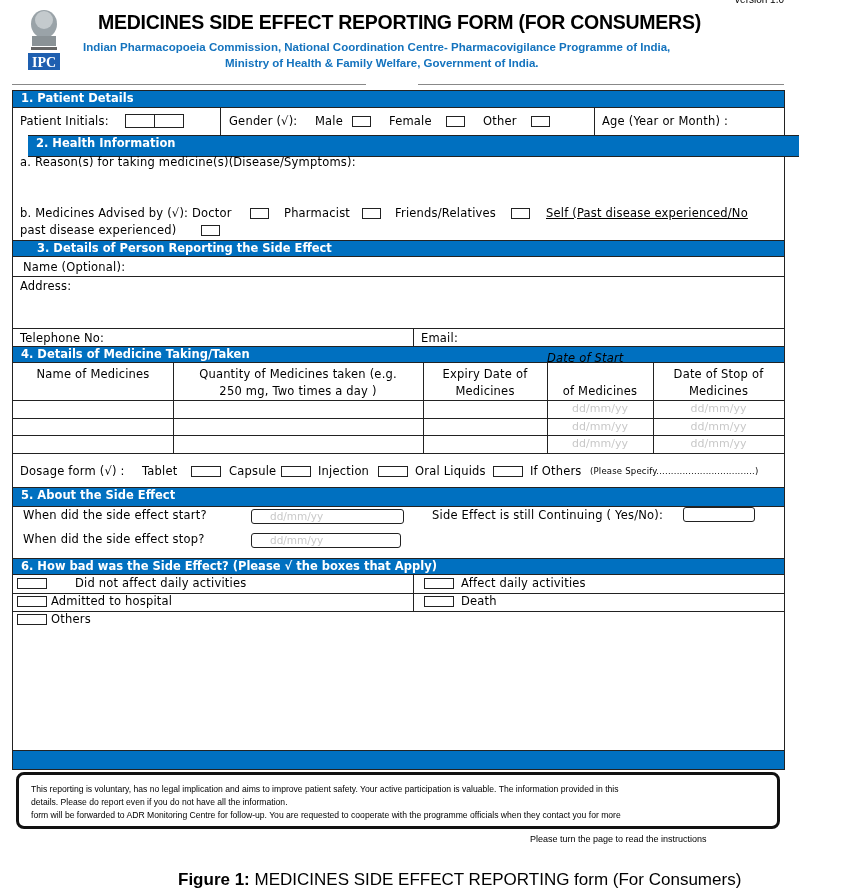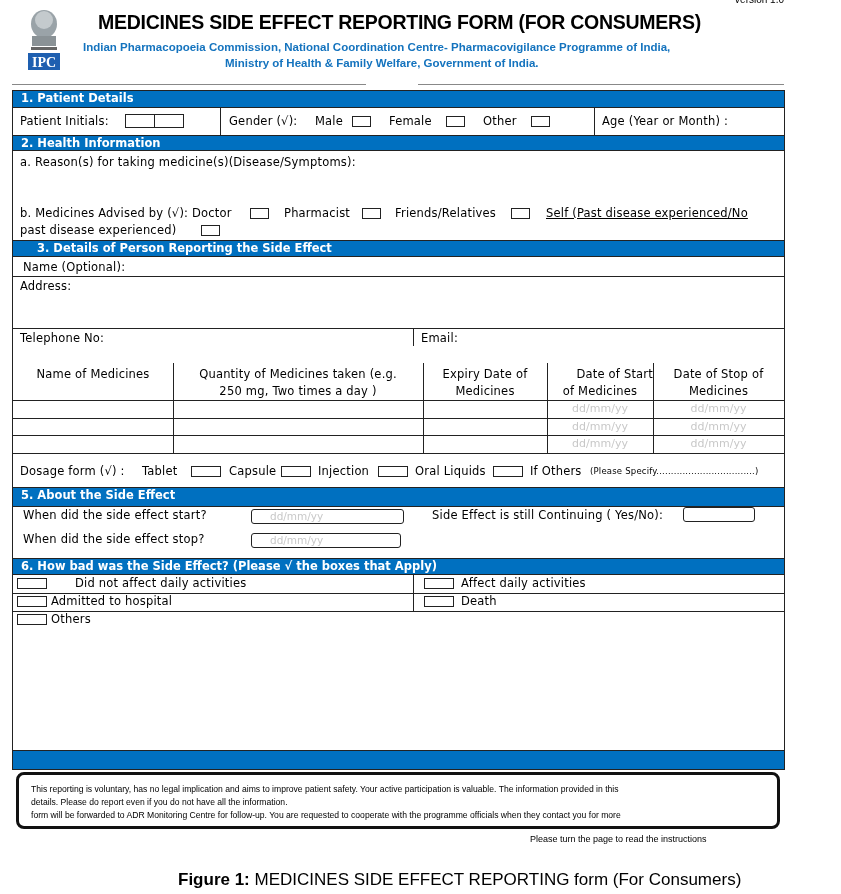--- a/index.html
+++ b/index.html
@@ -59,53 +59,54 @@
   <div class="txt" style="left:216px;top:23px;">Gender (√):</div>
   <div class="txt" style="left:302px;top:23px;">Male</div>
   <div class="cb" style="left:339px;top:25px;"></div>
   <div class="txt" style="left:376px;top:23px;">Female</div>
   <div class="cb" style="left:433px;top:25px;"></div>
   <div class="txt" style="left:470px;top:23px;">Other</div>
   <div class="cb" style="left:518px;top:25px;"></div>
   <div class="vline" style="left:581px;top:17px;height:27px;"></div>
   <div class="txt" style="left:589px;top:23px;">Age (Year or Month) :</div>
 
-  <div class="bar" style="top:44px;height:16px;">2. Health Information</div>
+  <div class="bar" style="top:44px;height:22px;margin-left:15px;">2. Health Information</div>
   <div class="txt" style="left:7px;top:64px;">a. Reason(s) for taking medicine(s)(Disease/Symptoms):</div>
   <div class="txt" style="left:7px;top:115px;">b. Medicines Advised by (√): Doctor</div>
   <div class="cb" style="left:237px;top:117px;"></div>
   <div class="txt" style="left:271px;top:115px;">Pharmacist</div>
   <div class="cb" style="left:349px;top:117px;"></div>
   <div class="txt" style="left:382px;top:115px;">Friends/Relatives</div>
   <div class="cb" style="left:498px;top:117px;"></div>
   <div class="txt" style="left:533px;top:115px;text-decoration:underline;">Self (Past  disease experienced/No</div>
   <div class="txt" style="left:7px;top:132px;">past  disease experienced)</div>
   <div class="cb" style="left:188px;top:134px;"></div>
 
   <div class="bar" style="top:149px;height:17px;padding-left:24px;">3. Details of Person Reporting the Side Effect</div>
   <div class="txt" style="left:10px;top:169px;">Name (Optional):</div>
   <div class="hline" style="top:185px;"></div>
   <div class="txt" style="left:7px;top:188px;">Address:</div>
   <div class="hline" style="top:237px;"></div>
   <div class="txt" style="left:7px;top:240px;">Telephone No:</div>
   <div class="vline" style="left:400px;top:237px;height:18px;"></div>
   <div class="txt" style="left:408px;top:240px;">Email:</div>
 
+  <div class="bar" style="top:255px;height:17px;">4. Details of Medicine Taking/Taken</div>
   <div>
     <div class="vline" style="left:160px;top:272px;height:90px;"></div>
     <div class="vline" style="left:410px;top:272px;height:90px;"></div>
     <div class="vline" style="left:534px;top:272px;height:90px;"></div>
     <div class="vline" style="left:640px;top:272px;height:90px;"></div>
 
     <div class="txt" style="left:0;width:160px;text-align:center;top:276px;">Name of Medicines</div>
     <div class="txt" style="left:160px;width:250px;text-align:center;top:276px;">Quantity of Medicines taken (e.g.</div>
     <div class="txt" style="left:160px;width:250px;text-align:center;top:293px;">250 mg, Two times a day )</div>
     <div class="txt" style="left:410px;width:124px;text-align:center;top:276px;">Expiry Date of</div>
     <div class="txt" style="left:410px;width:124px;text-align:center;top:293px;">Medicines</div>
-    <div class="txt" style="left:534px;width:106px;text-align:right;top:276px;">Date of Start</div>
+    <div class="txt" style="left:534px;width:106px;text-align:left;top:260px;font-style:italic;">Date of Start</div>
     <div class="txt" style="left:534px;width:106px;text-align:center;top:293px;">of Medicines</div>
     <div class="txt" style="left:640px;width:131px;text-align:center;top:276px;">Date of Stop of</div>
     <div class="txt" style="left:640px;width:131px;text-align:center;top:293px;">Medicines</div>
 
     <div class="hline" style="top:309px;"></div>
     <div class="hline" style="top:327px;"></div>
     <div class="hline" style="top:344px;"></div>
     <div class="hline" style="top:362px;"></div>
 
     <div class="ph" style="left:534px;width:106px;text-align:center;top:311px;">dd/mm/yy</div>

